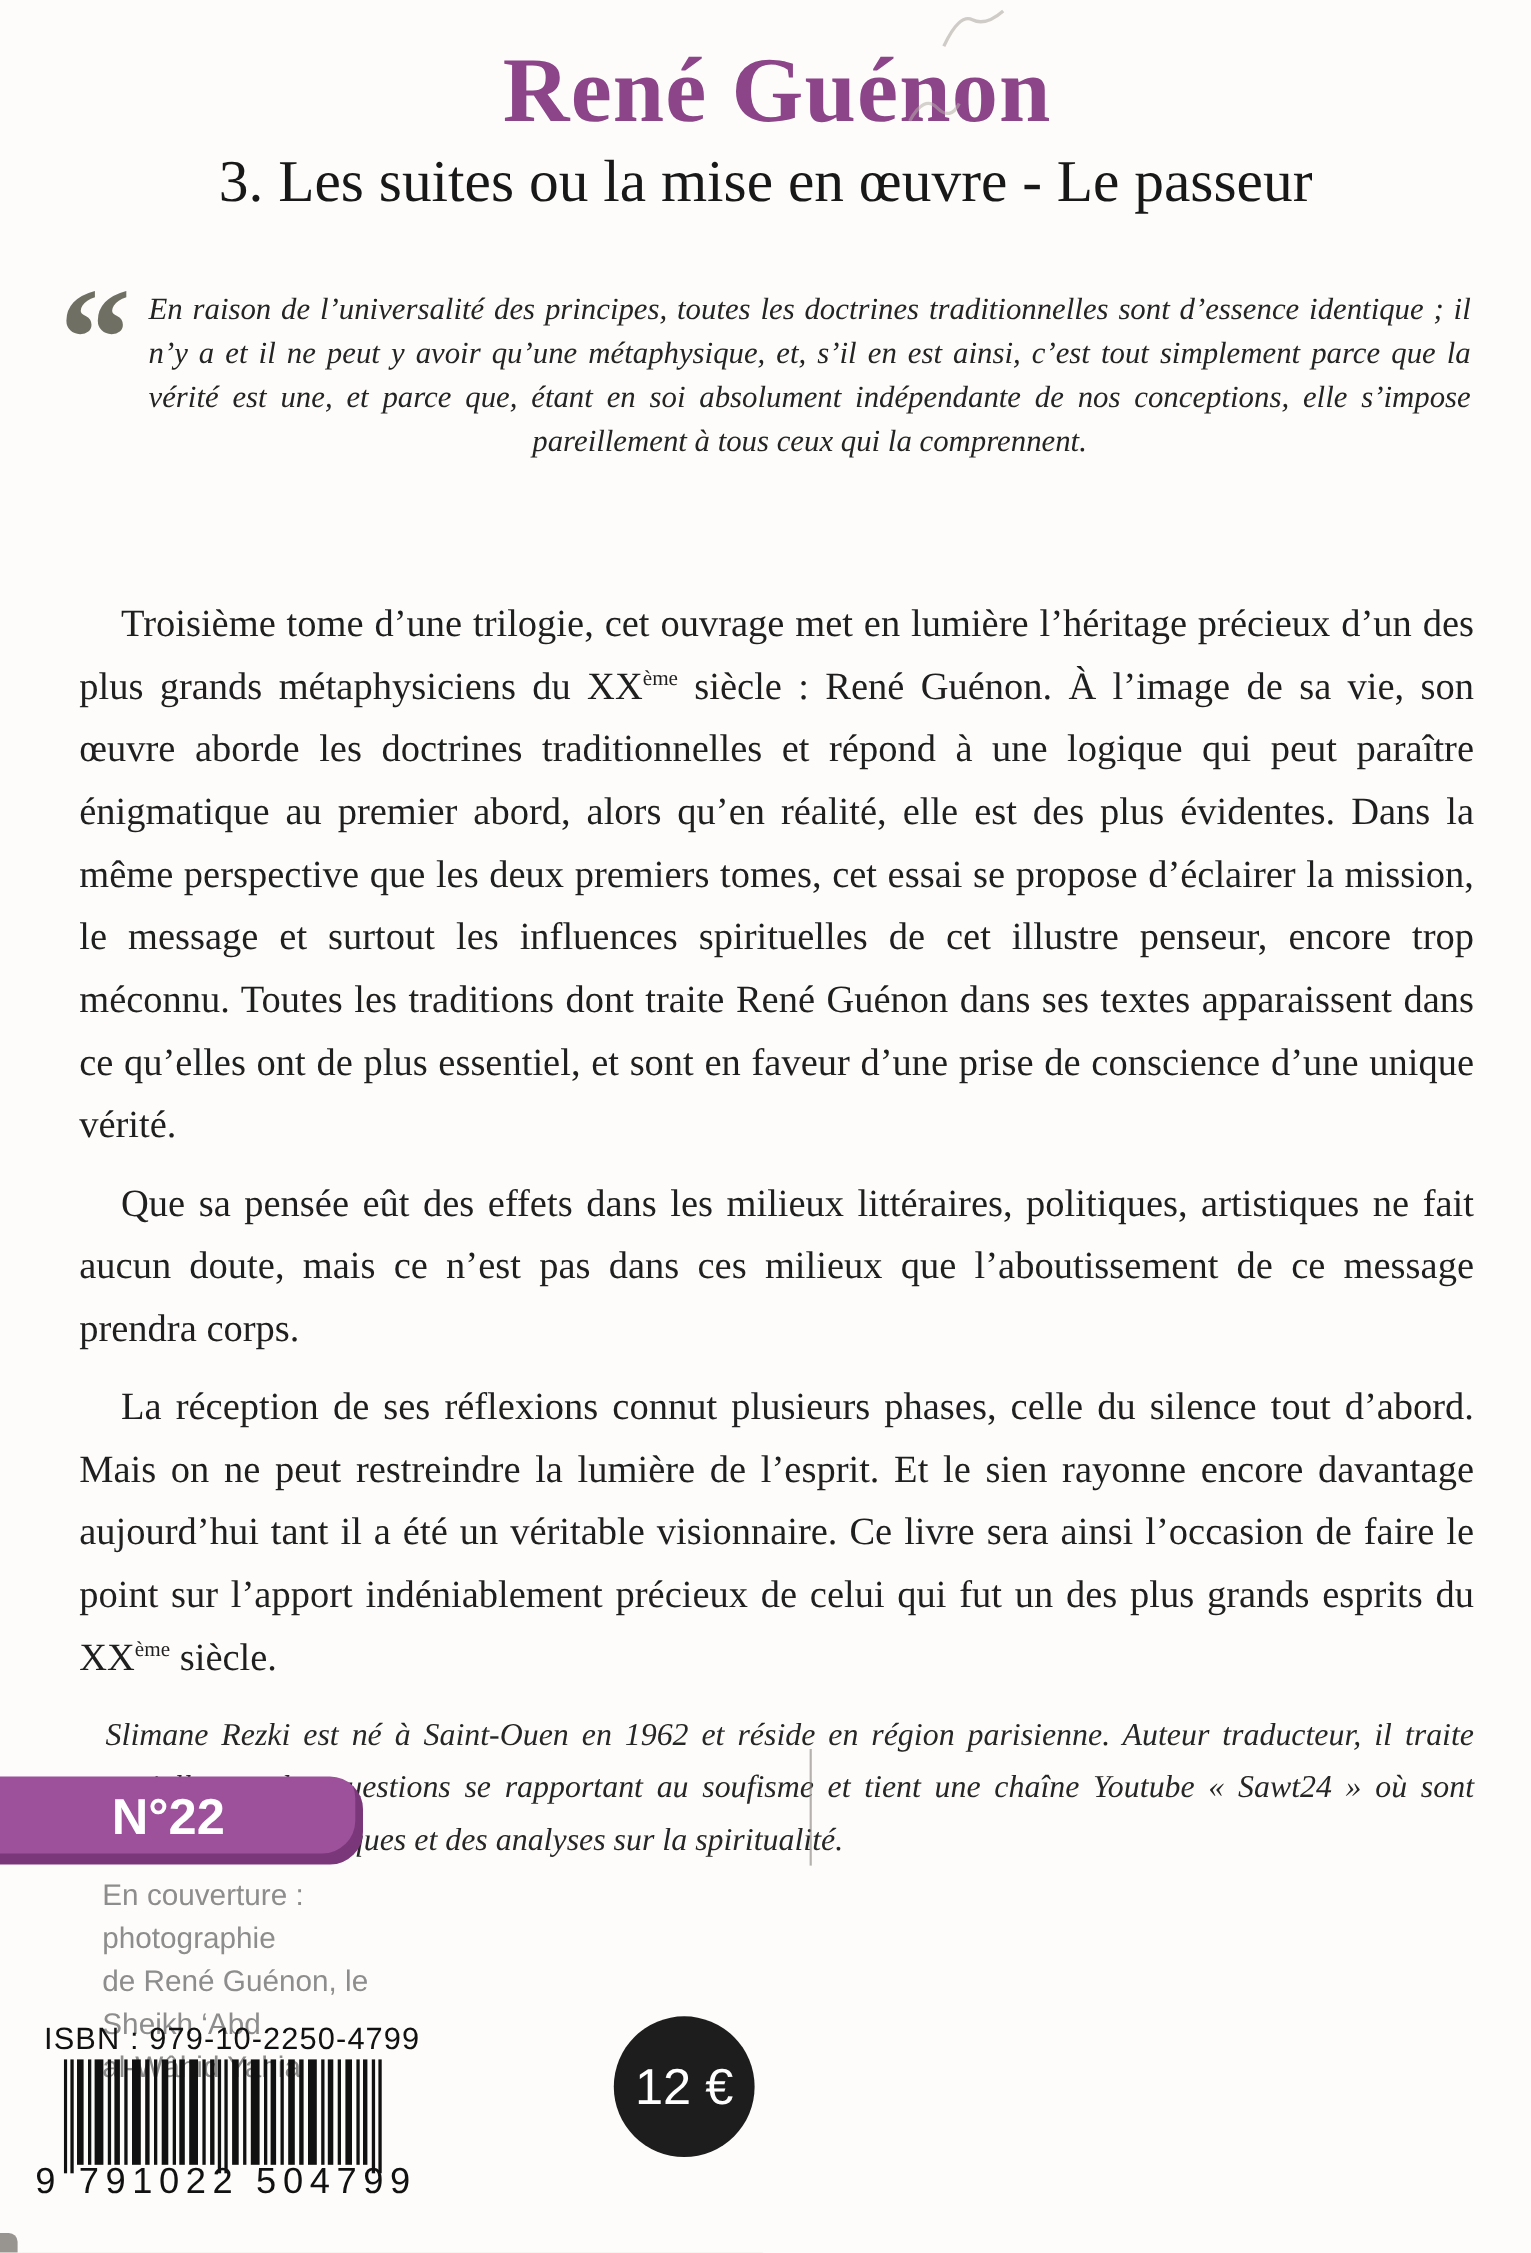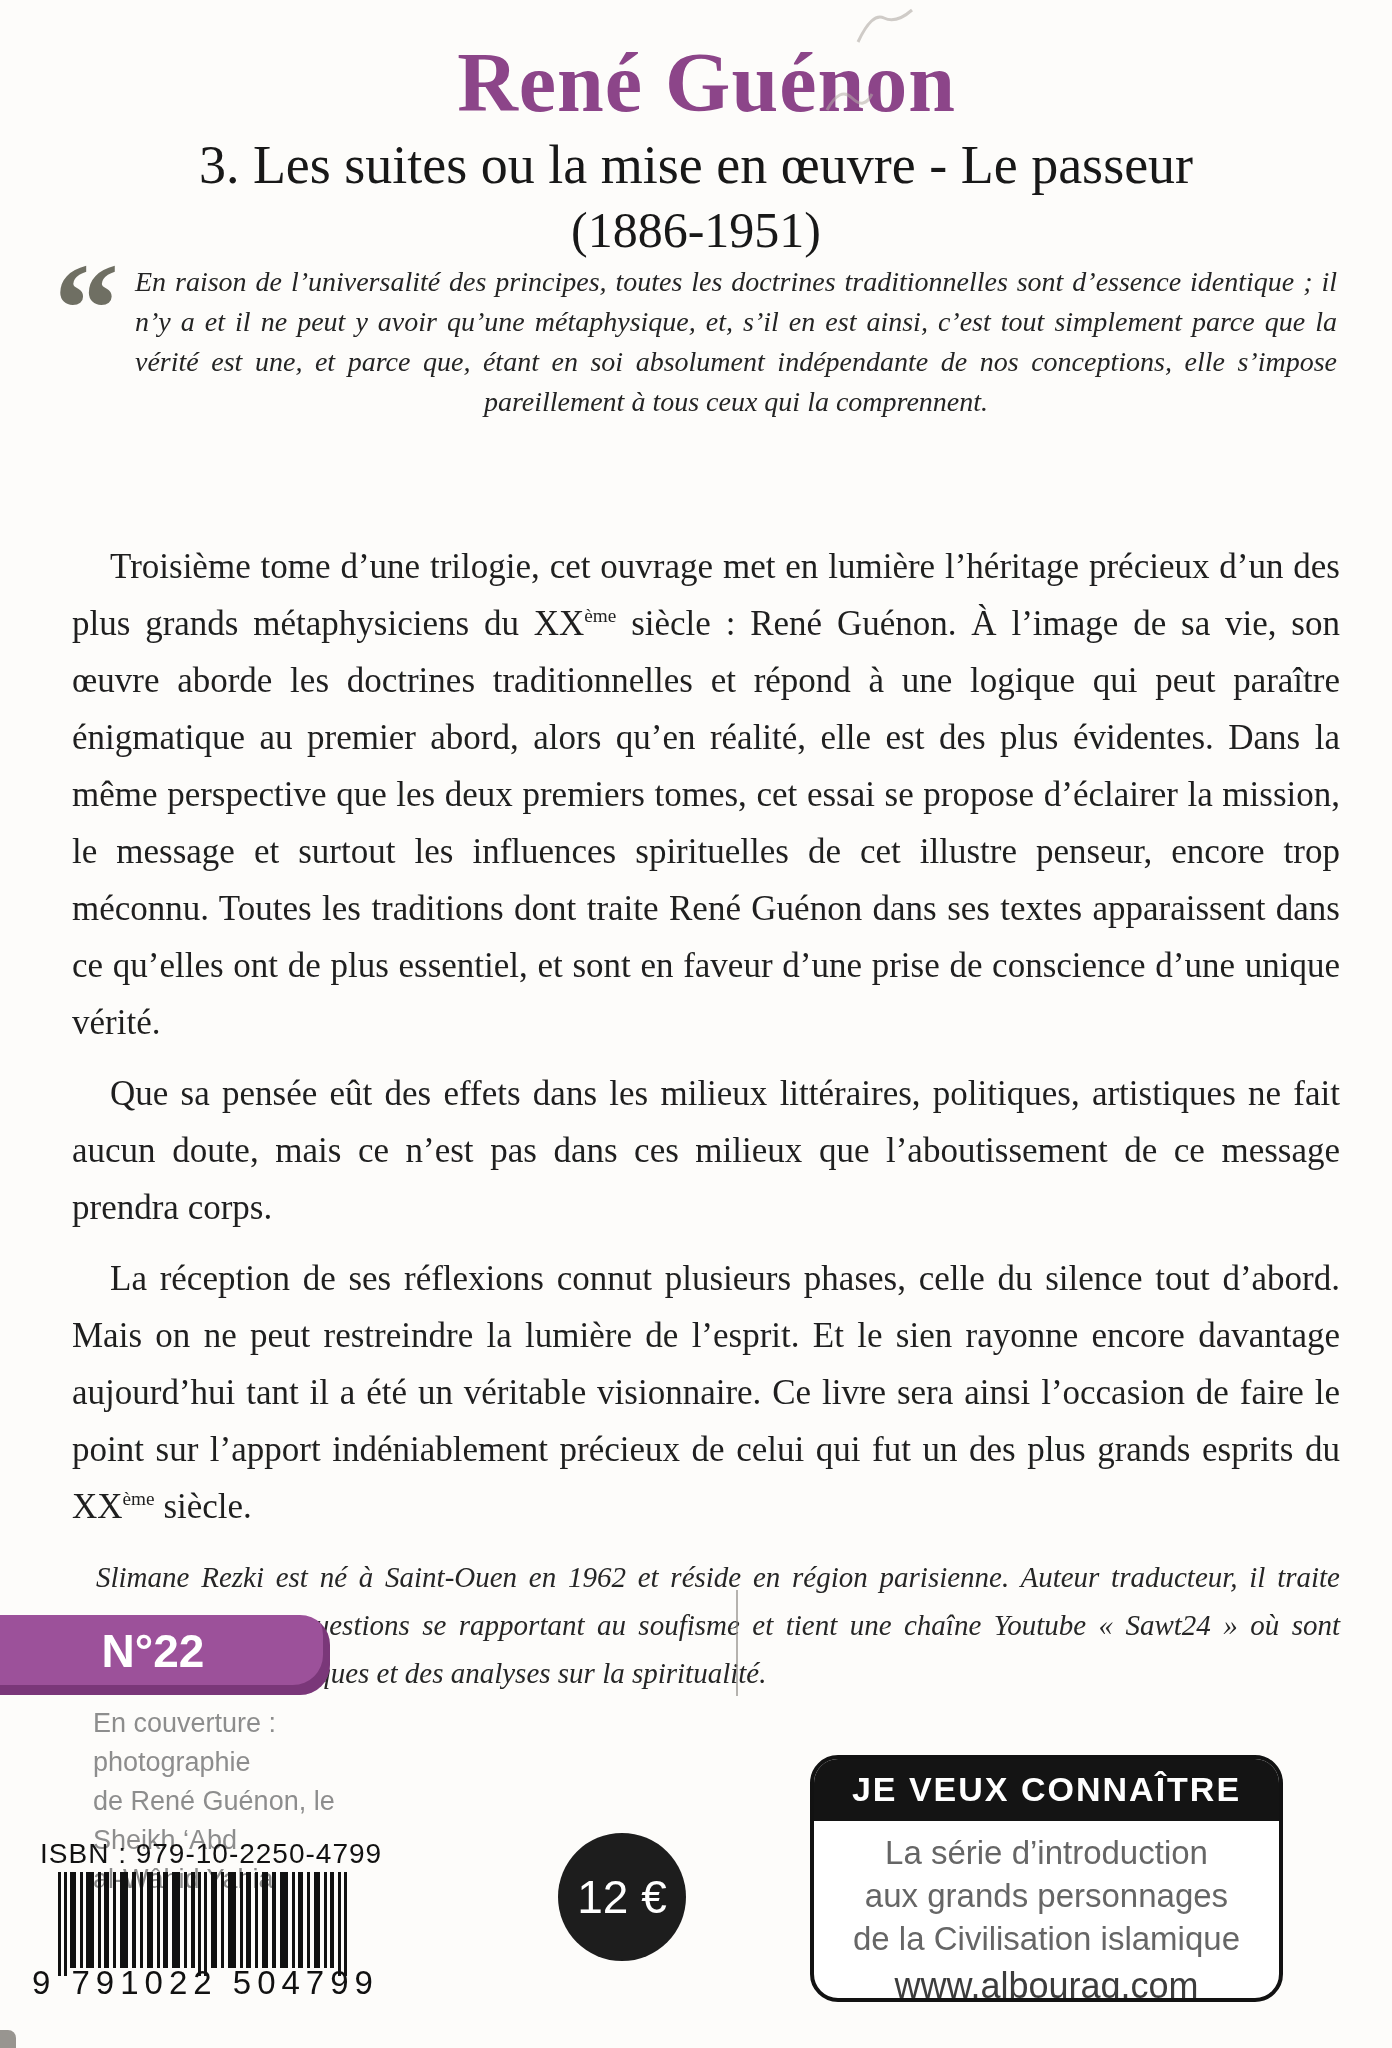--- a/index.html
+++ b/index.html
@@ -124,21 +124,20 @@
   }
 </style>
 </head>
 <body>
 
 <div class="page">
 
   <div class="hdr">
     <h1 class="title">René Guénon</h1>
     <div class="subtitle">3. Les suites ou la mise en œuvre - Le passeur</div>
-    <div class="dates">(1886-1951)</div>
   </div>
 
   <div class="quote">
     <span class="qmark">“</span>
     <p>En raison de l’universalité des principes, toutes les doctrines traditionnelles sont d’essence identique ; il n’y a et il ne peut y avoir qu’une métaphysique, et, s’il en est ainsi, c’est tout simplement parce que la vérité est une, et parce que, étant en soi absolument indépendante de nos conceptions, elle s’impose pareillement à tous ceux qui la comprennent.</p>
   </div>
 
   <div class="bodytext">
     <p class="para"><span>Troisième tome d’une trilogie, cet ouvrage met en lumière l’héritage précieux d’un des plus grands métaphysiciens du XX</span><sup>ème</sup><span> siècle : René Guénon. À l’image de sa vie, son œuvre aborde les doctrines traditionnelles et répond à une logique qui peut paraître énigmatique au premier abord, alors qu’en réalité, elle est des plus évidentes. Dans la même perspective que les deux premiers tomes, cet essai se propose d’éclairer la mission, le message et surtout les influences spirituelles de cet illustre penseur, encore trop méconnu. Toutes les traditions dont traite René Guénon dans ses textes apparaissent dans ce qu’elles ont de plus essentiel, et sont en faveur d’une prise de conscience d’une unique vérité.</span></p>
     <p class="para"><span>Que sa pensée eût des effets dans les milieux littéraires, politiques, artistiques ne fait aucun doute, mais ce n’est pas dans ces milieux que l’aboutissement de ce message prendra corps.</span></p>
@@ -197,29 +196,20 @@
           <rect x="286" y="0" width="3" height="104"></rect>
       </g>
     </svg>
     <div class="barcode-digits">9 791022 504799</div>
   </div>
 
   <div class="price-badge">
     <span>12 €</span>
   </div>
 
-  <div class="promo">
-    <div class="promo-header">JE VEUX CONNAÎTRE</div>
-    <div class="promo-body">
-        <div>La série d’introduction</div>
-        <div>aux grands personnages</div>
-        <div>de la Civilisation islamique</div>
-      </div>
-    <div class="promo-site">www.albouraq.com</div>
-  </div>
 
   <div class="scan-vline"></div>
   <svg class="scan-squiggle" style="left:850px;top:4px;" width="70" height="45">
     <path d="M8 38 Q22 8 34 14 T62 6" stroke="#aba49e" stroke-width="3" fill="none"></path>
   </svg>
   <svg class="scan-squiggle" style="left:822px;top:82px;" width="55" height="35">
     <path d="M5 28 Q18 4 30 16 T50 12" stroke="#b5aea8" stroke-width="3" fill="none"></path>
   </svg>
   <div class="scan-corner"></div>
 

